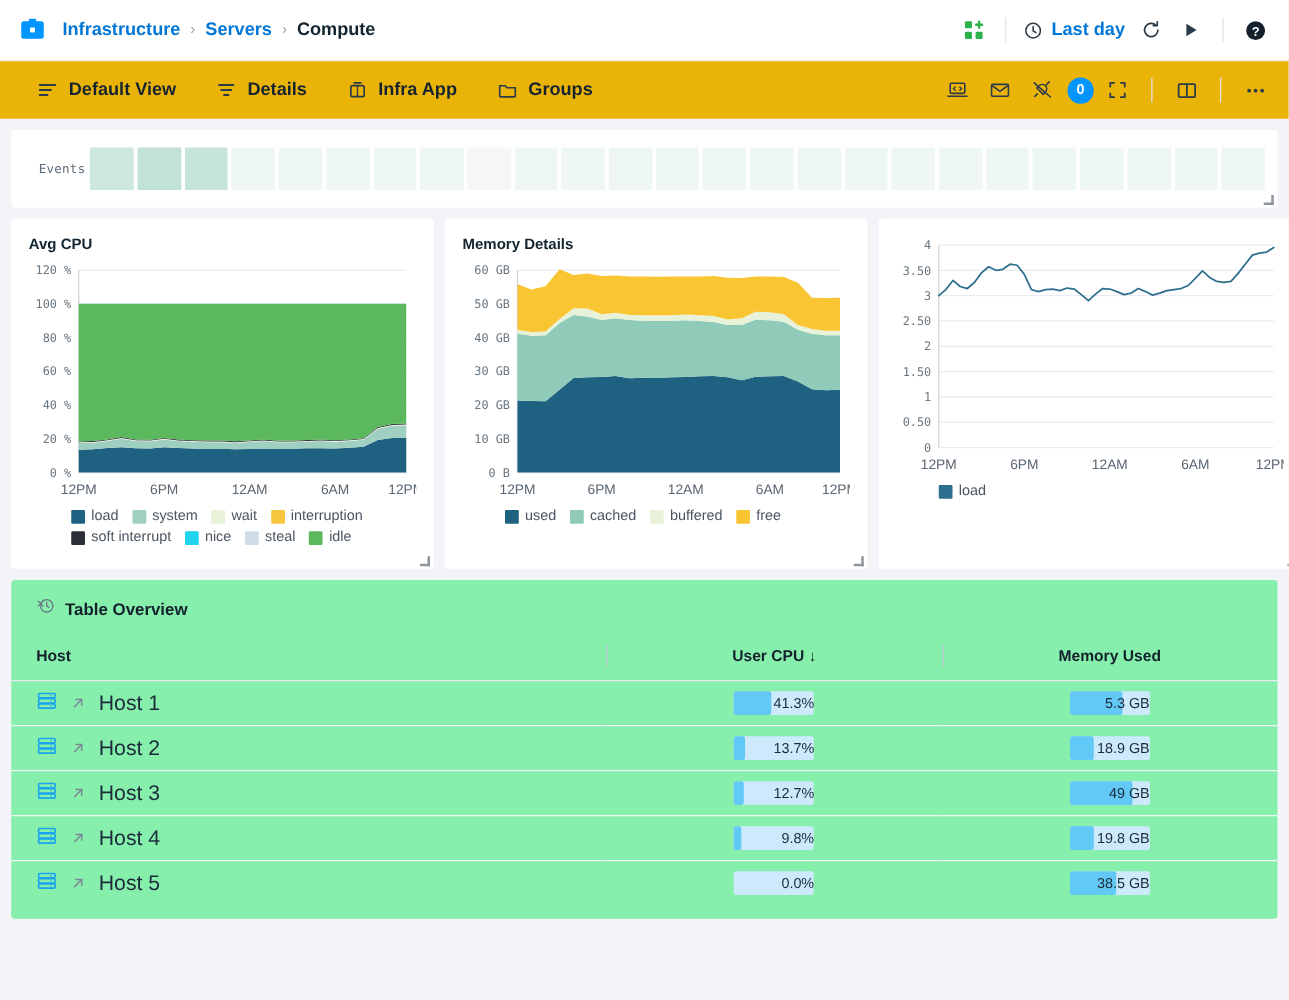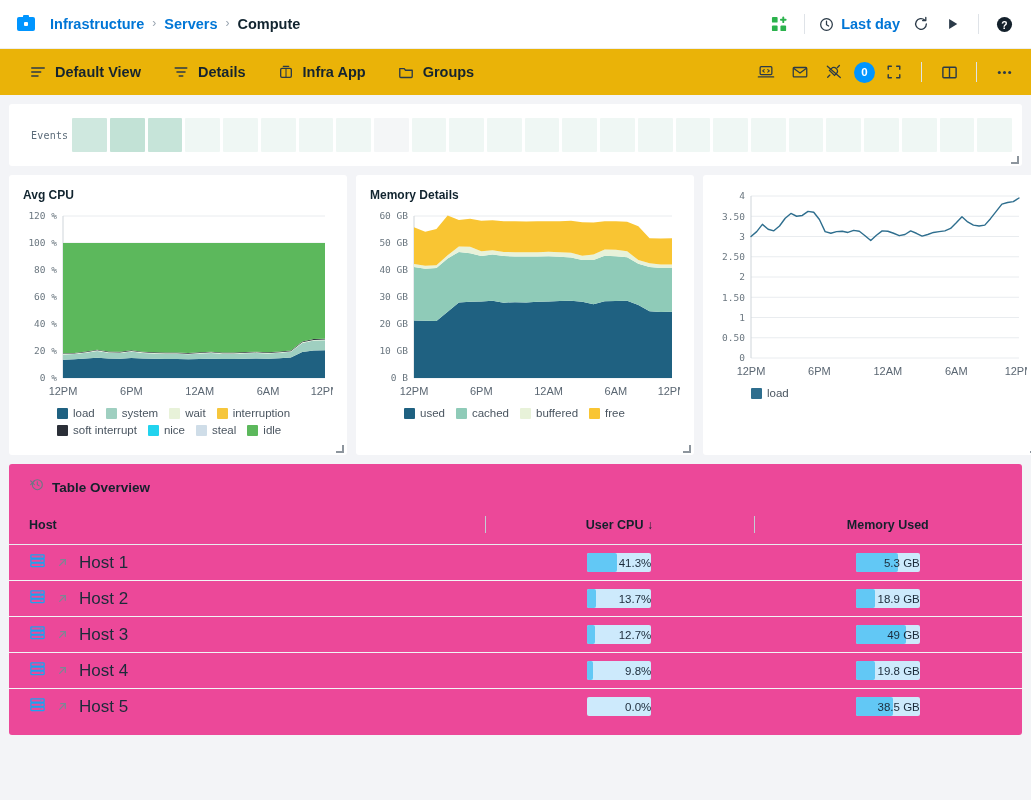--- a/index.html
+++ b/index.html
@@ -100,21 +100,21 @@
   }
   .legend {
     display: flex; flex-wrap: wrap; gap: 5px 11px;
     padding: 3px 0 0 34px; align-items: center;
   }
   .lg { display: flex; align-items: center; gap: 5px; font-size: 11.5px; color: #4a5560; }
   .sw { width: 11px; height: 11px; border-radius: 1px; flex: 0 0 11px; }
 
   
   .table-card {
-    margin: 9px 9px 9px 9px; background: #ec4899; border-radius: 3px;
+    margin: 9px 9px 9px 9px; background: #86efac; border-radius: 3px;
     padding: 14px 0 10px 0;
   }
   .table-head-title {
     display: flex; align-items: center; gap: 8px;
     padding: 0 20px 14px 20px; font-size: 13.5px; font-weight: 700; color: #14212c;
   }
   table { width: 100%; border-collapse: collapse; }
   thead th {
     font-size: 12.5px; font-weight: 700; color: #14212c;
     padding: 8px 0 12px 0; border-bottom: 1px solid #e9ecef;

